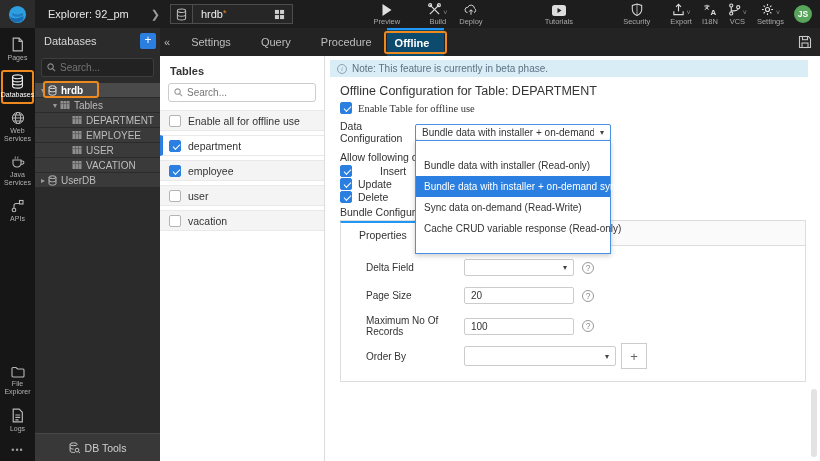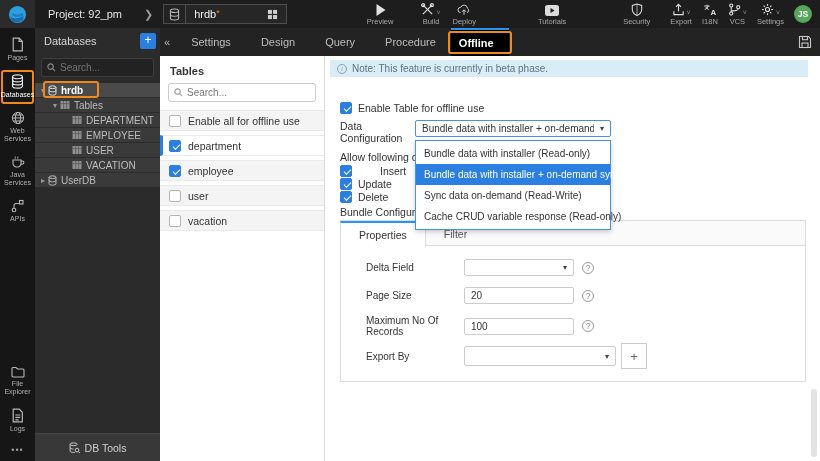--- a/index.html
+++ b/index.html
@@ -53,21 +53,21 @@
   .t-ic { margin-right:4px; display:flex; }
   .hl-box { position:absolute; border:2px solid #ee8a1d; border-radius:3px; pointer-events:none; }
   .dbtools { margin-top:auto; height:28px; background:#383838; border-top:1px solid #464646;
     display:flex; align-items:center; justify-content:center; color:#cfcfcf; font-size:10.5px; gap:5px; }
 
   
   .main { flex:1; display:flex; flex-direction:column; min-width:0; }
   .tabstrip { height:28px; background:#232323; display:flex; align-items:center; position:relative; }
   .collapse { color:#bdbdbd; font-size:11px; padding:0 6px 0 4px; }
   .tab { color:#bdbdbd; font-size:11px; padding:0 15px; height:28px; display:flex; align-items:center; position:relative; }
-  .tab.active { color:#fff; background:#000000; border-top:2px solid #2196f3; font-weight:bold;padding-left:8px; }
+  .tab.active { color:#fff; background:#0c4a6e; border-top:2px solid #2196f3; font-weight:bold;padding-left:8px; }
   .tab-hl { position:absolute; inset:1px -3px 2px -3px; border:2px solid #ee8a1d; border-radius:3px; pointer-events:none; }
   .save-btn { margin-left:auto; margin-right:8px; display:flex; }
 
   .workarea { flex:1; display:flex; min-height:0; }
 
   
   .tablespanel { width:165px; background:#fff; border-right:1px solid #dcdcdc; position:relative; }
   .tp-title { font-size:11px; font-weight:bold; color:#333; padding:9px 0 0 10px; }
   .tp-search { margin:6px 8px 8px; height:19px; border:1px solid #ccc; border-radius:3px; display:flex; align-items:center; padding:0 5px; }
   .tp-search input { border:none; outline:none; font-size:10px; color:#999; width:110px; margin-left:4px; }
@@ -83,28 +83,28 @@
     border-left:1.6px solid #fff; border-bottom:1.6px solid #fff; transform:rotate(-45deg); }
 
   
   .content { flex:1; position:relative; background:#fff; min-width:0; }
   .note { position:absolute; left:5px; right:12px; top:4px; height:17px; background:#d9edf7;
     display:flex; align-items:center; gap:5px; padding-left:7px; font-size:10px; color:#5b7282; }
   .info-ic { width:10px; height:10px; border:1px solid #8aa4b3; border-radius:50%; color:#8aa4b3;
     font-size:7px; font-style:italic; font-family:"Liberation Serif",serif; display:flex; align-items:center; justify-content:center; }
   .heading { position:absolute; left:15px; top:28px; font-size:12.5px; color:#333; }
   .ck-row { position:absolute; display:flex; align-items:center; gap:6px; font-size:10.5px; color:#333; }
-  .dc-row { position:absolute; left:15px; top:64px; display:flex; font-size:10.5px; color:#333; }
+  .dc-row { position:absolute; left:15px; top:64px; display:flex; align-items:center; font-size:10.5px; color:#333; }
   .dc-row .dc-label { width:75px; }
   .select { border:1px solid #ccc; border-radius:2px; background:#fff; height:17px; display:flex; align-items:center;
     font-size:10px; color:#333; padding:0 6px; justify-content:space-between; }
   .select .sc { color:#444; font-size:8px; margin-left:6px; }
   .dc-select { width:196px; border-color:#4a90e2; }
   .dropdown { position:absolute; left:90px; top:84px; width:196px; background:#fff; border:1px solid #4a90e2;
-    box-shadow:0 2px 5px rgba(0,0,0,.2); z-index:5; padding:2px 0; }
+    box-shadow:0 2px 5px rgba(0,0,0,.2); z-index:5; padding:14px 0; }
   .opt { font-size:10px; color:#333; padding:5px 8px; white-space:nowrap; }
   .opt.sel { background:#2a7fe0; color:#fff; }
   .ops-label { position:absolute; left:15px; top:95px; font-size:10.5px; color:#333; white-space:nowrap; }
   .bundle-label { position:absolute; left:15px; top:150px; font-size:10.5px; color:#333; }
 
   .bundle-panel { position:absolute; left:15px; top:164px; width:466px; height:162px; border:1px solid #ddd; background:#fff; }
   .bp-tabs { height:25px; background:#fafafa; border-bottom:1px solid #ddd; display:flex; }
   .bp-tab { font-size:10.5px; color:#555; padding:0 18px; display:flex; align-items:center; height:25px; }
   .bp-tab.active { background:#fff; color:#333; border-top:2px solid #2196f3; border-right:1px solid #ddd; border-left:1px solid #ddd; margin-left:-1px; height:26px; }
   .frow { position:absolute; left:25px; display:flex; align-items:center; font-size:10px; color:#333; }
@@ -126,21 +126,21 @@
 <div class="topbar">
   <div class="logo-box">
     <span>
       <svg width="19" height="19" viewBox="0 0 20 20">
           <circle cx="10" cy="10" r="9" fill="#2d9fe0"></circle>
           <path d="M2.5 12c3 2.5 8 3 13.5-.5.6 1.8.3 3-.4 4.2C11 19.5 5 18.5 3 15z" fill="#1a6db3"></path>
           <path d="M4.5 8.5c3 2 7 2.2 11-.3l.6 2.2c-4.5 3-8.7 2.4-11.6.3z" fill="#1a6db3" opacity=".7"></path>
         </svg>
     </span>
   </div>
-  <span class="project">Project: 92_pm</span>
+  <span class="project">Explorer: 92_pm</span>
   <span class="tb-chev">❯</span>
   <div class="db-selector">
     <span class="icon-cell">
       <svg width="11" height="13" viewBox="0 0 12 14" fill="none" stroke="#bdbdbd" stroke-width="1.1">
           <ellipse cx="6" cy="3" rx="4.5" ry="1.9"></ellipse>
           <path d="M1.5 3v8c0 1 2 1.9 4.5 1.9s4.5-.9 4.5-1.9V3"></path>
           <path d="M1.5 7c0 1 2 1.9 4.5 1.9S10.5 8 10.5 7"></path>
         </svg>
     </span>
     <span class="name"><span>hrdb</span><span class="star">*</span></span>
@@ -435,23 +435,20 @@
     </div>
   </div>
 
   <div class="main">
     <div class="tabstrip">
       <span class="collapse">«</span>
       <div class="tab">
           <span>Settings</span>
         </div>
       <div class="tab">
-          <span>Design</span>
-        </div>
-      <div class="tab">
           <span>Query</span>
         </div>
       <div class="tab">
           <span>Procedure</span>
         </div>
       <div class="tab active">
           <span>Offline</span>
         <span class="tab-hl"></span>
       </div>
       <span class="save-btn">
@@ -502,22 +499,23 @@
           <span class="cb"></span>
           <span>vacation</span>
         </div>
       </div>
 
       <div class="content">
         <div class="note">
           <span class="info-ic">i</span>
           <span>Note: This feature is currently in beta phase.</span>
         </div>
-
-        <div class="ck-row" style="left:15px; top:46px;">
+        <div class="heading">Offline Configuration for Table: DEPARTMENT</div>
+
+        <div class="ck-row" style="left:15px; top:46px;font-family:Liberation Serif, serif;">
           <span class="cb on"></span>
           <span>Enable Table for offline use</span>
         </div>
 
         <div class="dc-row">
           <span class="dc-label">Data Configuration</span>
           <div class="select dc-select">
             <span style="white-space:nowrap; overflow:hidden;">Bundle data with installer + on-demand sync (Read-Write)</span>
             <span class="sc">▾</span>
           </div>
@@ -563,21 +561,21 @@
             <span class="flabel">Page Size</span>
             <input class="tinput" value="20" style="">
             <span class="help">?</span>
           </div>
           <div class="frow" style="top:94px;">
             <span class="flabel">Maximum No Of Records</span>
             <input class="tinput" value="100" style="">
             <span class="help">?</span>
           </div>
           <div class="frow" style="top:122px;">
-            <span class="flabel">Export By</span>
+            <span class="flabel">Order By</span>
             <div class="select ob-select">
               <span></span>
               <span class="sc">▾</span>
             </div>
             <span class="plus-btn">+</span>
           </div>
         </div>
 
         <div class="scroll-thumb"></div>
       </div>

